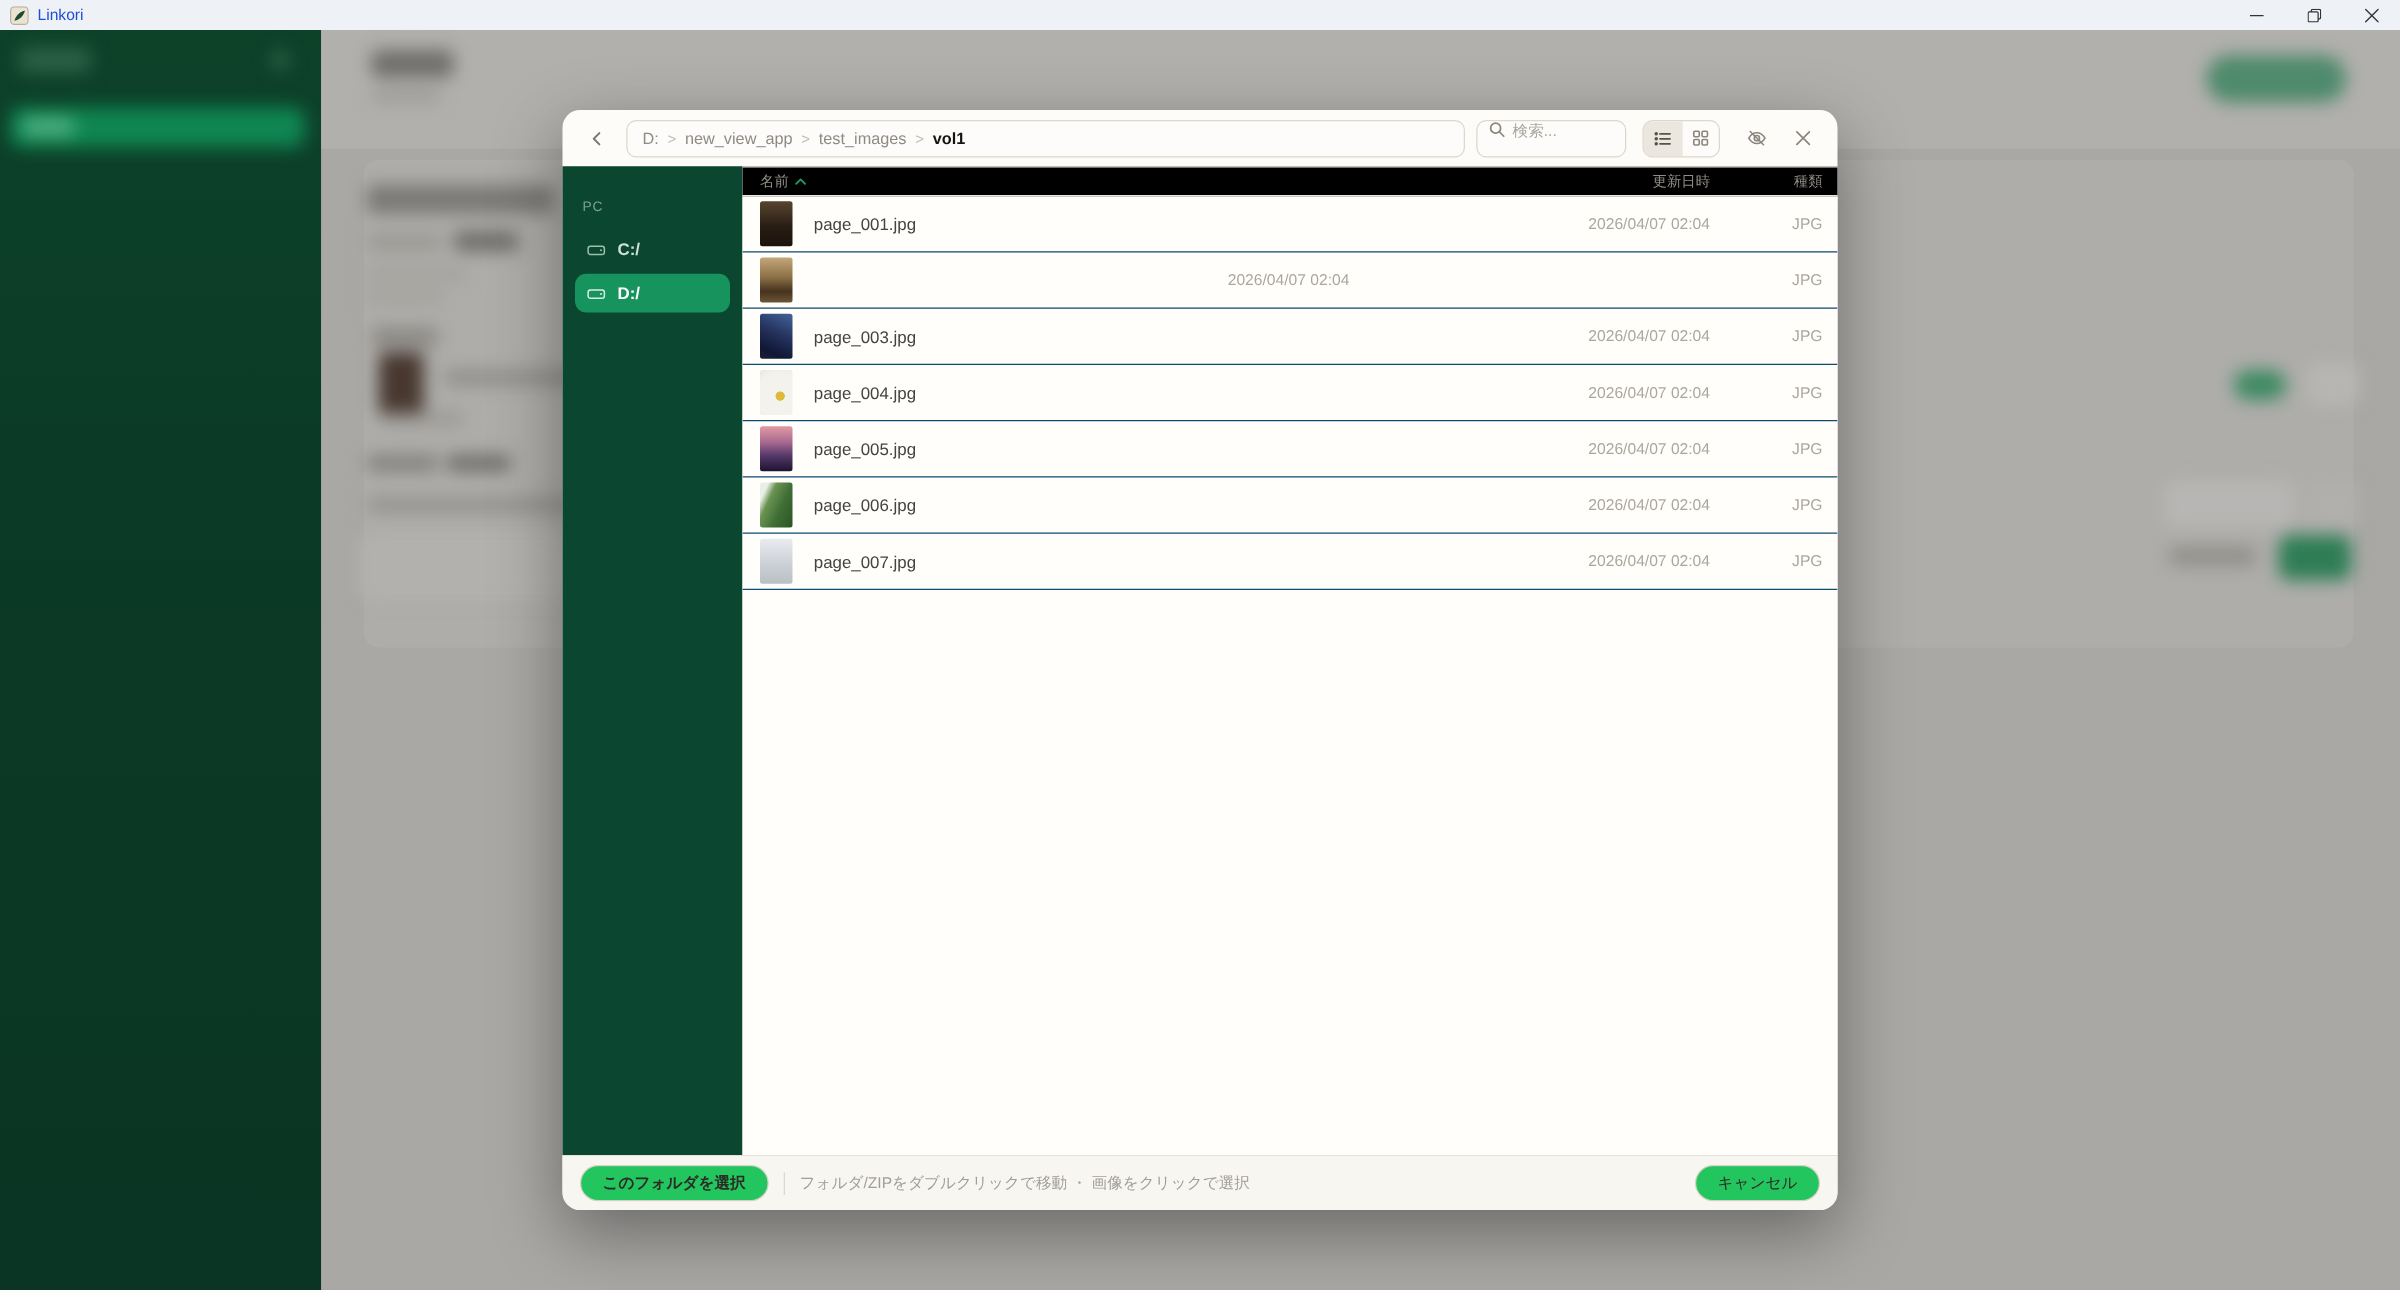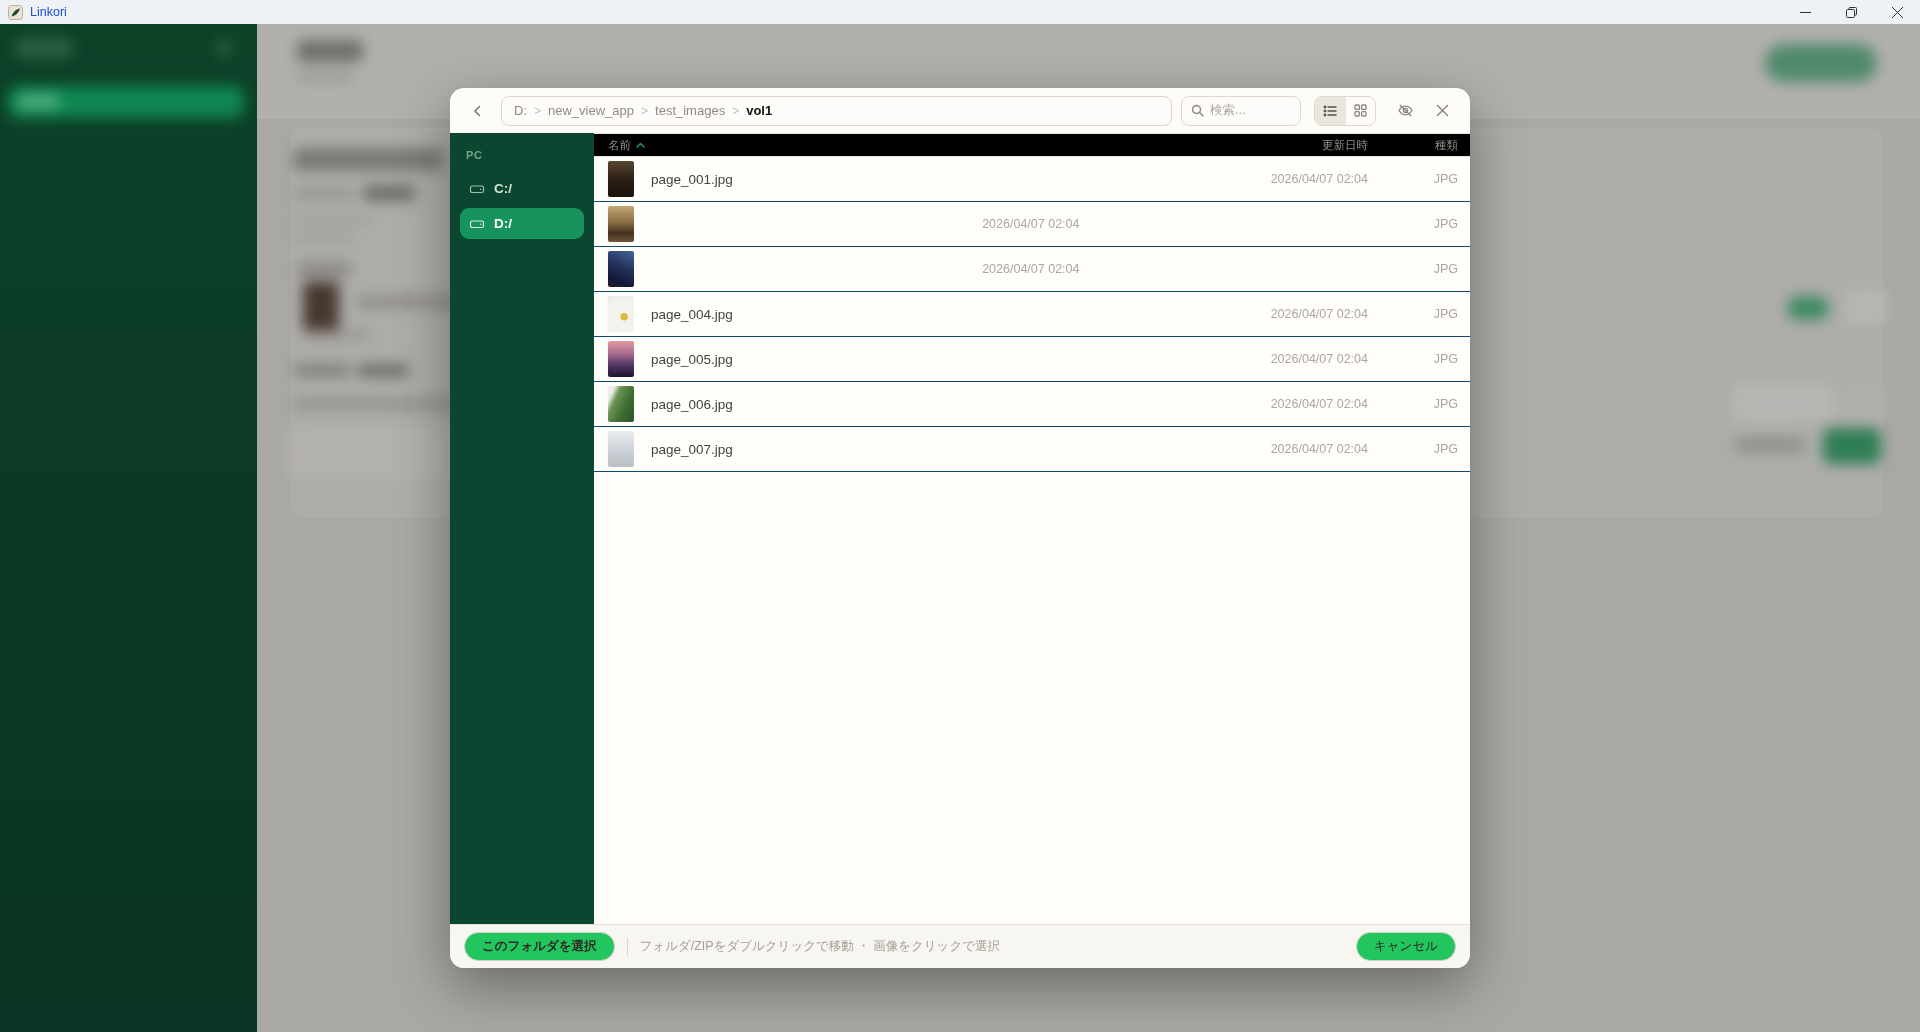--- a/index.html
+++ b/index.html
@@ -31,32 +31,32 @@
 
   .dlg-header { height:45px; display:flex; align-items:center; padding:0 14px; gap:9px; }
   .icon-btn { width:28px; height:28px; border:none; background:transparent; display:flex; align-items:center;
               justify-content:center; cursor:pointer; border-radius:6px; flex:none; }
   .crumb-box { flex:1; height:30px; border:1px solid #ddd7cc; border-radius:8px; background:#fdfcfa;
                display:flex; align-items:center; padding:0 12px; gap:7px; font-size:13px; overflow:hidden; }
   .crumb-seg { color:#8f8b83; white-space:nowrap; }
   .crumb-sep { color:#c2bdb3; font-size:12px; }
   .crumb-seg.current { color:#17150f; font-weight:bold; }
   .search-box { width:120px; height:30px; border:1px solid #ddd7cc; border-radius:8px; background:#fdfcfa;
-                display:flex; align-items:center; gap:6px; padding:0 9px; flex:none; }
+                display:flex; gap:6px; padding:0 9px; flex:none; }
   .search-box .ph { font-size:12.5px; color:#aaa69e; }
   .segmented { height:30px; border:1px solid #ddd7cc; border-radius:8px; display:flex; overflow:hidden;
                background:#fdfcfa; flex:none; margin-left:4px; }
   .seg-btn { width:30px; height:28px; display:flex; align-items:center; justify-content:center; border:none;
              background:transparent; cursor:pointer; }
   .seg-btn.active { background:#ebe7de; }
   .seg-btn + .seg-btn { border-left:1px solid #e6e1d7; }
 
   .dlg-body { flex:1; display:flex; min-height:0; }
   .dlg-side { width:144px; background:#0b4631; padding:12px 10px; flex:none; }
-  .side-group { font-size:11px; font-weight:bold; letter-spacing:.6px; color:#78a28c; margin:4px 0 12px 6px; }
+  .side-group { font-size:11px; font-weight:normal; letter-spacing:.6px; color:#78a28c; margin:15px 0 12px 6px; }
   .drive-item { height:31px; display:flex; align-items:center; gap:9px; padding:0 9px; border-radius:9px;
                 color:#cfe2d7; font-size:13.5px; font-weight:bold; margin-bottom:4px; cursor:pointer; }
   .drive-item.selected { background:#17935d; color:#ffffff; }
 
   .file-area { flex:1; display:flex; flex-direction:column; background:#fffefb; min-width:0; }
   .col-header { height:24px; display:flex; align-items:center; padding:0 12px 0 14px; font-size:11.5px;
                 color:#928e85; border-top:1px solid #ece7df; border-bottom:1px solid #ece7df; background:#000000; }
   .col-name { flex:1; display:flex; align-items:center; gap:5px; }
   .col-mod { width:140px; text-align:right; }
   .col-type { width:90px; text-align:right; }
@@ -263,20 +263,21 @@
   </div>
 
   <div class="file-row">
     <div class="thumb" style="background: linear-gradient(rgb(195, 167, 120) 0%, rgb(138, 111, 69) 45%, rgb(70, 50, 30) 75%, rgb(107, 86, 56) 100%);"></div>
     <div class="fmod">2026/04/07 02:04</div>
     <div class="ftype">JPG</div>
   </div>
 
   <div class="file-row">
     <div class="thumb" style="background: linear-gradient(205deg, rgb(68, 99, 154) 0%, rgb(36, 50, 92) 45%, rgb(16, 23, 54) 80%, rgb(36, 29, 51) 100%);"></div>
+    <div class="fname">page_003.jpg</div>
     <div class="fmod">2026/04/07 02:04</div>
     <div class="ftype">JPG</div>
   </div>
 
   <div class="file-row">
     <div class="thumb" style="background: radial-gradient(circle at 62% 58%, rgb(223, 185, 58) 0px, rgb(223, 185, 58) 13%, rgb(243, 242, 236) 15%, rgb(243, 242, 236) 70%, rgb(231, 231, 225) 100%);"></div>
     <div class="fname">page_004.jpg</div>
     <div class="fmod">2026/04/07 02:04</div>
     <div class="ftype">JPG</div>
   </div>

